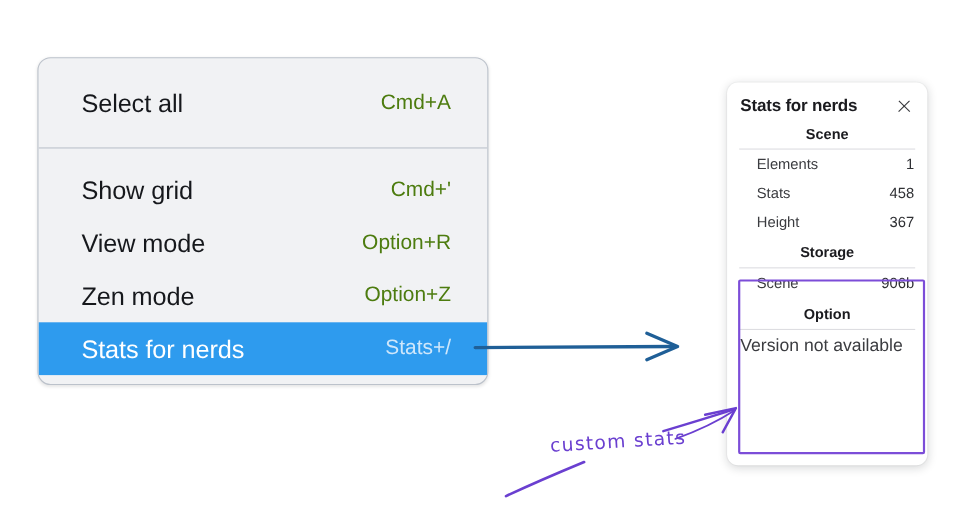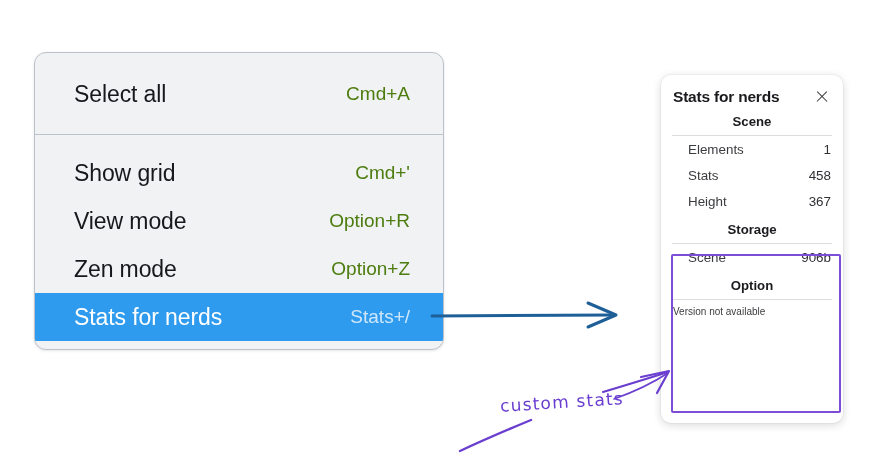--- a/index.html
+++ b/index.html
@@ -141,21 +141,21 @@
     display: flex;
     align-items: center;
     justify-content: space-between;
     font-size: 13.4px;
     color: #3b3c40;
     padding: 5.5px 2px 5.5px 2px;
     margin-left: 15px;
   }
   .stat-row .sv { color: #303135; }
   .free-row {
-    font-size: 10px;
+    font-size: 16px;
     color: #3b3c40;
     padding: 6px 2px;
     text-align: left;
   }
 
   
   .purple-box {
     position: absolute;
     left: 671px;
     top: 254px;

